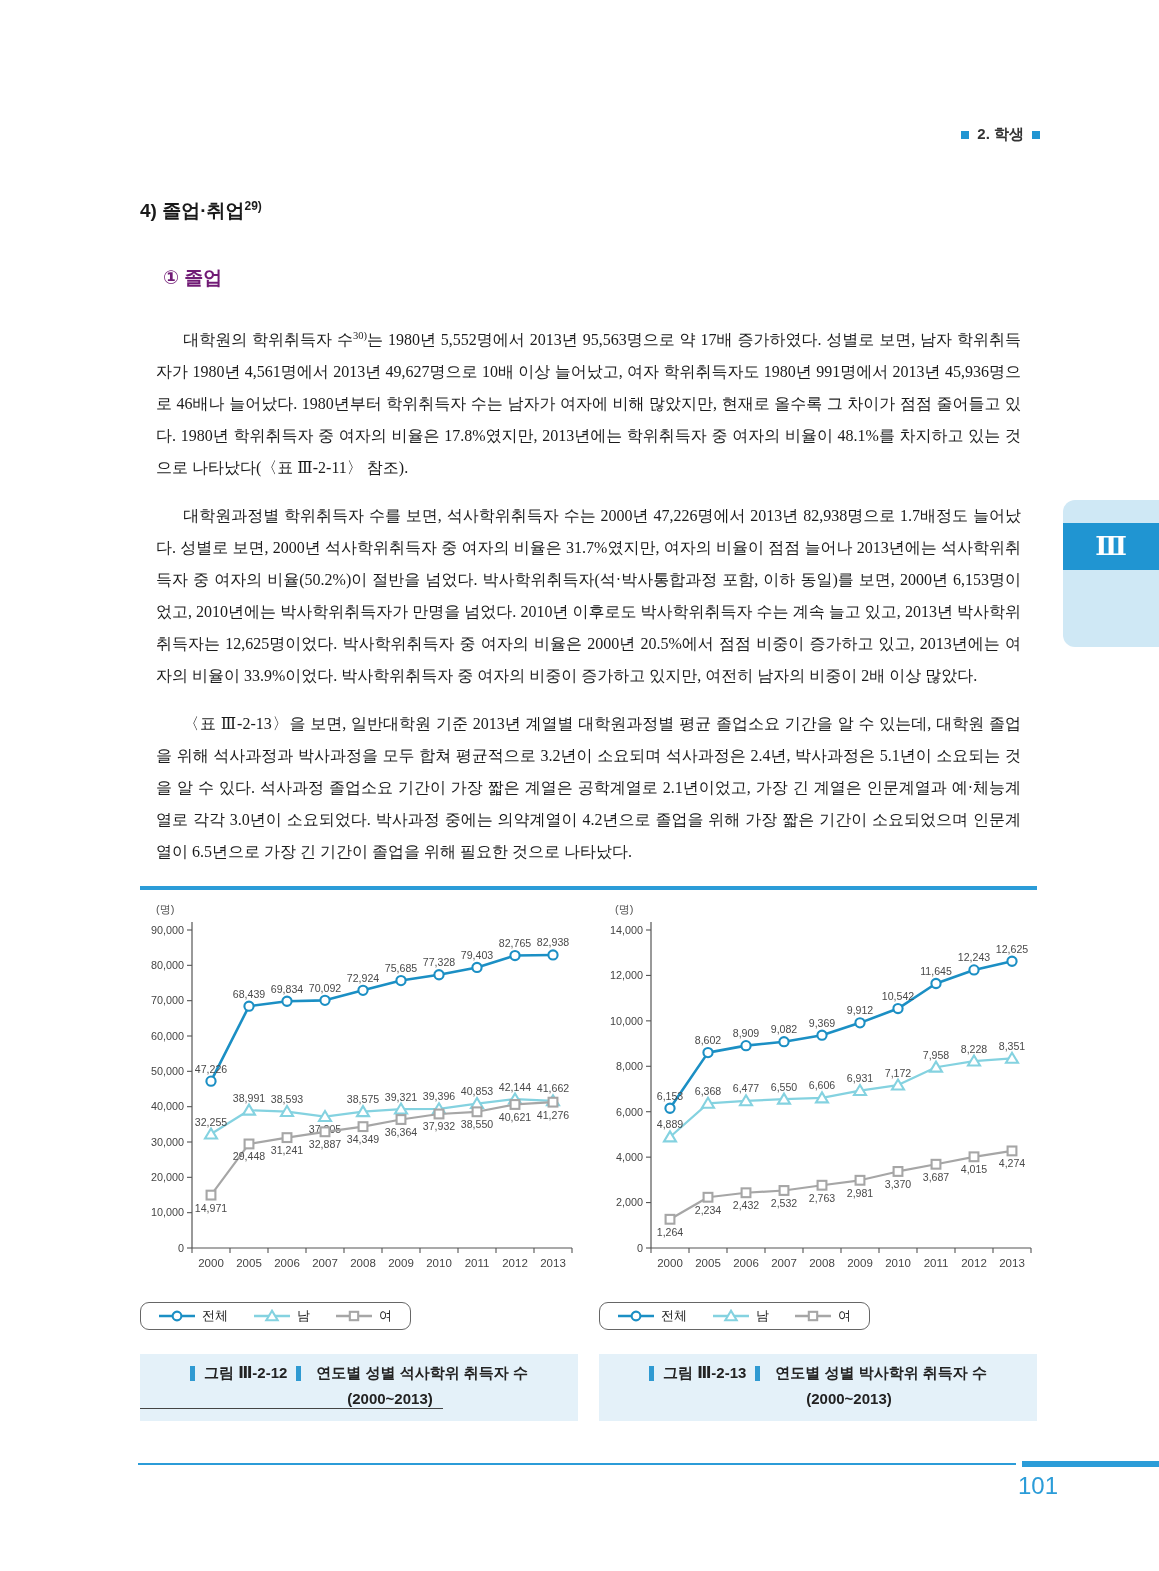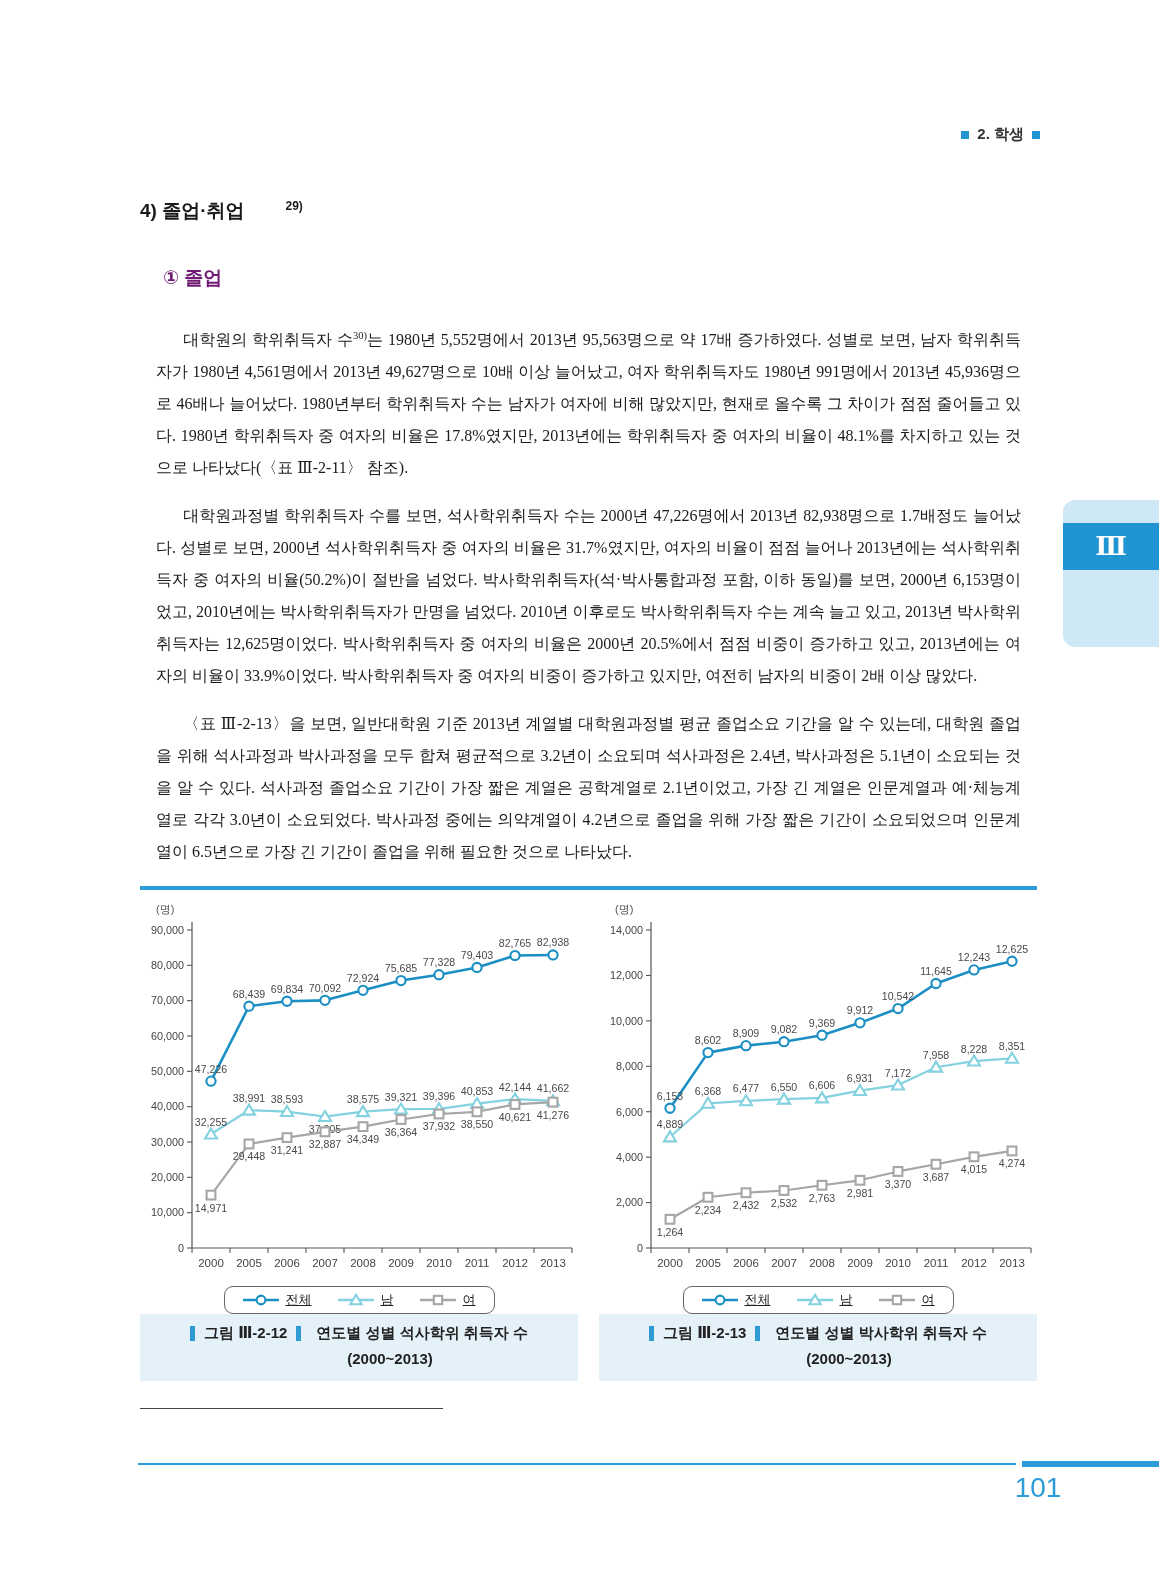--- a/index.html
+++ b/index.html
@@ -6,21 +6,21 @@
   html,body { width:1159px; height:1571px; background:#ffffff; position:relative;
     font-family:"Liberation Sans","DejaVu Sans",sans-serif; color:#222; overflow:hidden; }
 
   
   .runhead { position:absolute; top:125px; right:119px; display:flex; align-items:center; gap:8px;
     font-size:15px; font-weight:bold; color:#333; }
   .runhead .sq { width:8px; height:8px; background:#2095d2; display:inline-block; }
 
   
   .h1 { position:absolute; left:140px; top:198px; font-size:19px; font-weight:bold; color:#1a1a1a; }
-  .h1 sup { font-size:12px; vertical-align:super;margin-left:41px; }
+  .h1 sup { font-size:12px; vertical-align:super; }
   .h2 { position:absolute; left:163px; top:265px; font-size:19px; font-weight:bold; color:#701a75; }
 
   
   .bodytext { position:absolute; left:140px; top:304px; width:897px;
     font-family:"Liberation Serif","DejaVu Serif",serif;
     font-size:16px; line-height:32px; color:#1a1a1a; text-align:justify; word-break:break-all; }
   .bodytext p { text-indent:1.7em; margin:16px; }
   .bodytext .sup { font-size:10.5px; vertical-align:super; }
 
   
@@ -31,43 +31,43 @@
   .sidetab .band span { color:#fff; font-family:"Liberation Serif","DejaVu Serif",serif;
     font-size:26px; font-weight:bold; }
 
   
   .rule-top { position:absolute; left:140px; top:886px; width:897px; height:4px; background:#2b9cd8; }
 
   
   .charts { position:absolute; left:140px; top:900px; width:897px; display:flex; gap:21px; }
   .chart-col { width:438px; }
   .chart-col svg { display:block; }
-  .legend-row { display:flex; justify-content:center; margin-top:4px;text-decoration:underline; }
+  .legend-row { display:flex; margin-top:20px; }
   .legend-box { display:inline-flex; align-items:center; gap:26px; border:1.4px solid #666;
     border-radius:9px; padding:4px 18px; background:#fff; }
   .legend-item { display:flex; align-items:center; gap:7px; font-size:13px; color:#222; }
 
   
-  .caption { margin-top:0; background:#e4f1f9; padding:10px 8px 12px 8px; height:67px; }
+  .caption { margin-top:24px; background:#e4f1f9; padding:10px 8px 12px 8px; height:67px; }
   .cap-line1 { display:flex; align-items:center; justify-content:center; gap:9px;
     font-size:15px; font-weight:bold; color:#222; }
   .cap-bar { display:inline-block; width:5px; height:15px; background:#2f9ad2; }
   .cap-title { margin-left:6px; }
   .cap-line2 { text-align:center; padding-left:62px; font-size:15px; font-weight:bold; color:#222; margin-top:7px; }
 
   
   .fnsep { position:absolute; left:140px; top:1408px; width:303px; border-top:1.3px solid #444; }
   .footnotes { position:absolute; left:140px; top:1417px; width:900px;
     font-size:11.5px; line-height:18px; color:#666; }
 
   
   .rule-bottom-thin { position:absolute; left:138px; top:1463px; width:878px; height:2px; background:#2b9cd8; }
   .rule-bottom-thick { position:absolute; left:1022px; top:1461px; width:137px; height:6px; background:#2b9cd8; }
   .pagenum { position:absolute; left:1014px; top:1472px; width:48px; text-align:center;
-    font-size:28px; color:#2b9cd8; }
+    font-size:24px; color:#2b9cd8; }
 </style>
 </head>
 <body>
 
 <div class="runhead">
   <span class="sq"></span>
   <span>2. 학생</span>
   <span class="sq"></span>
 </div>
 

